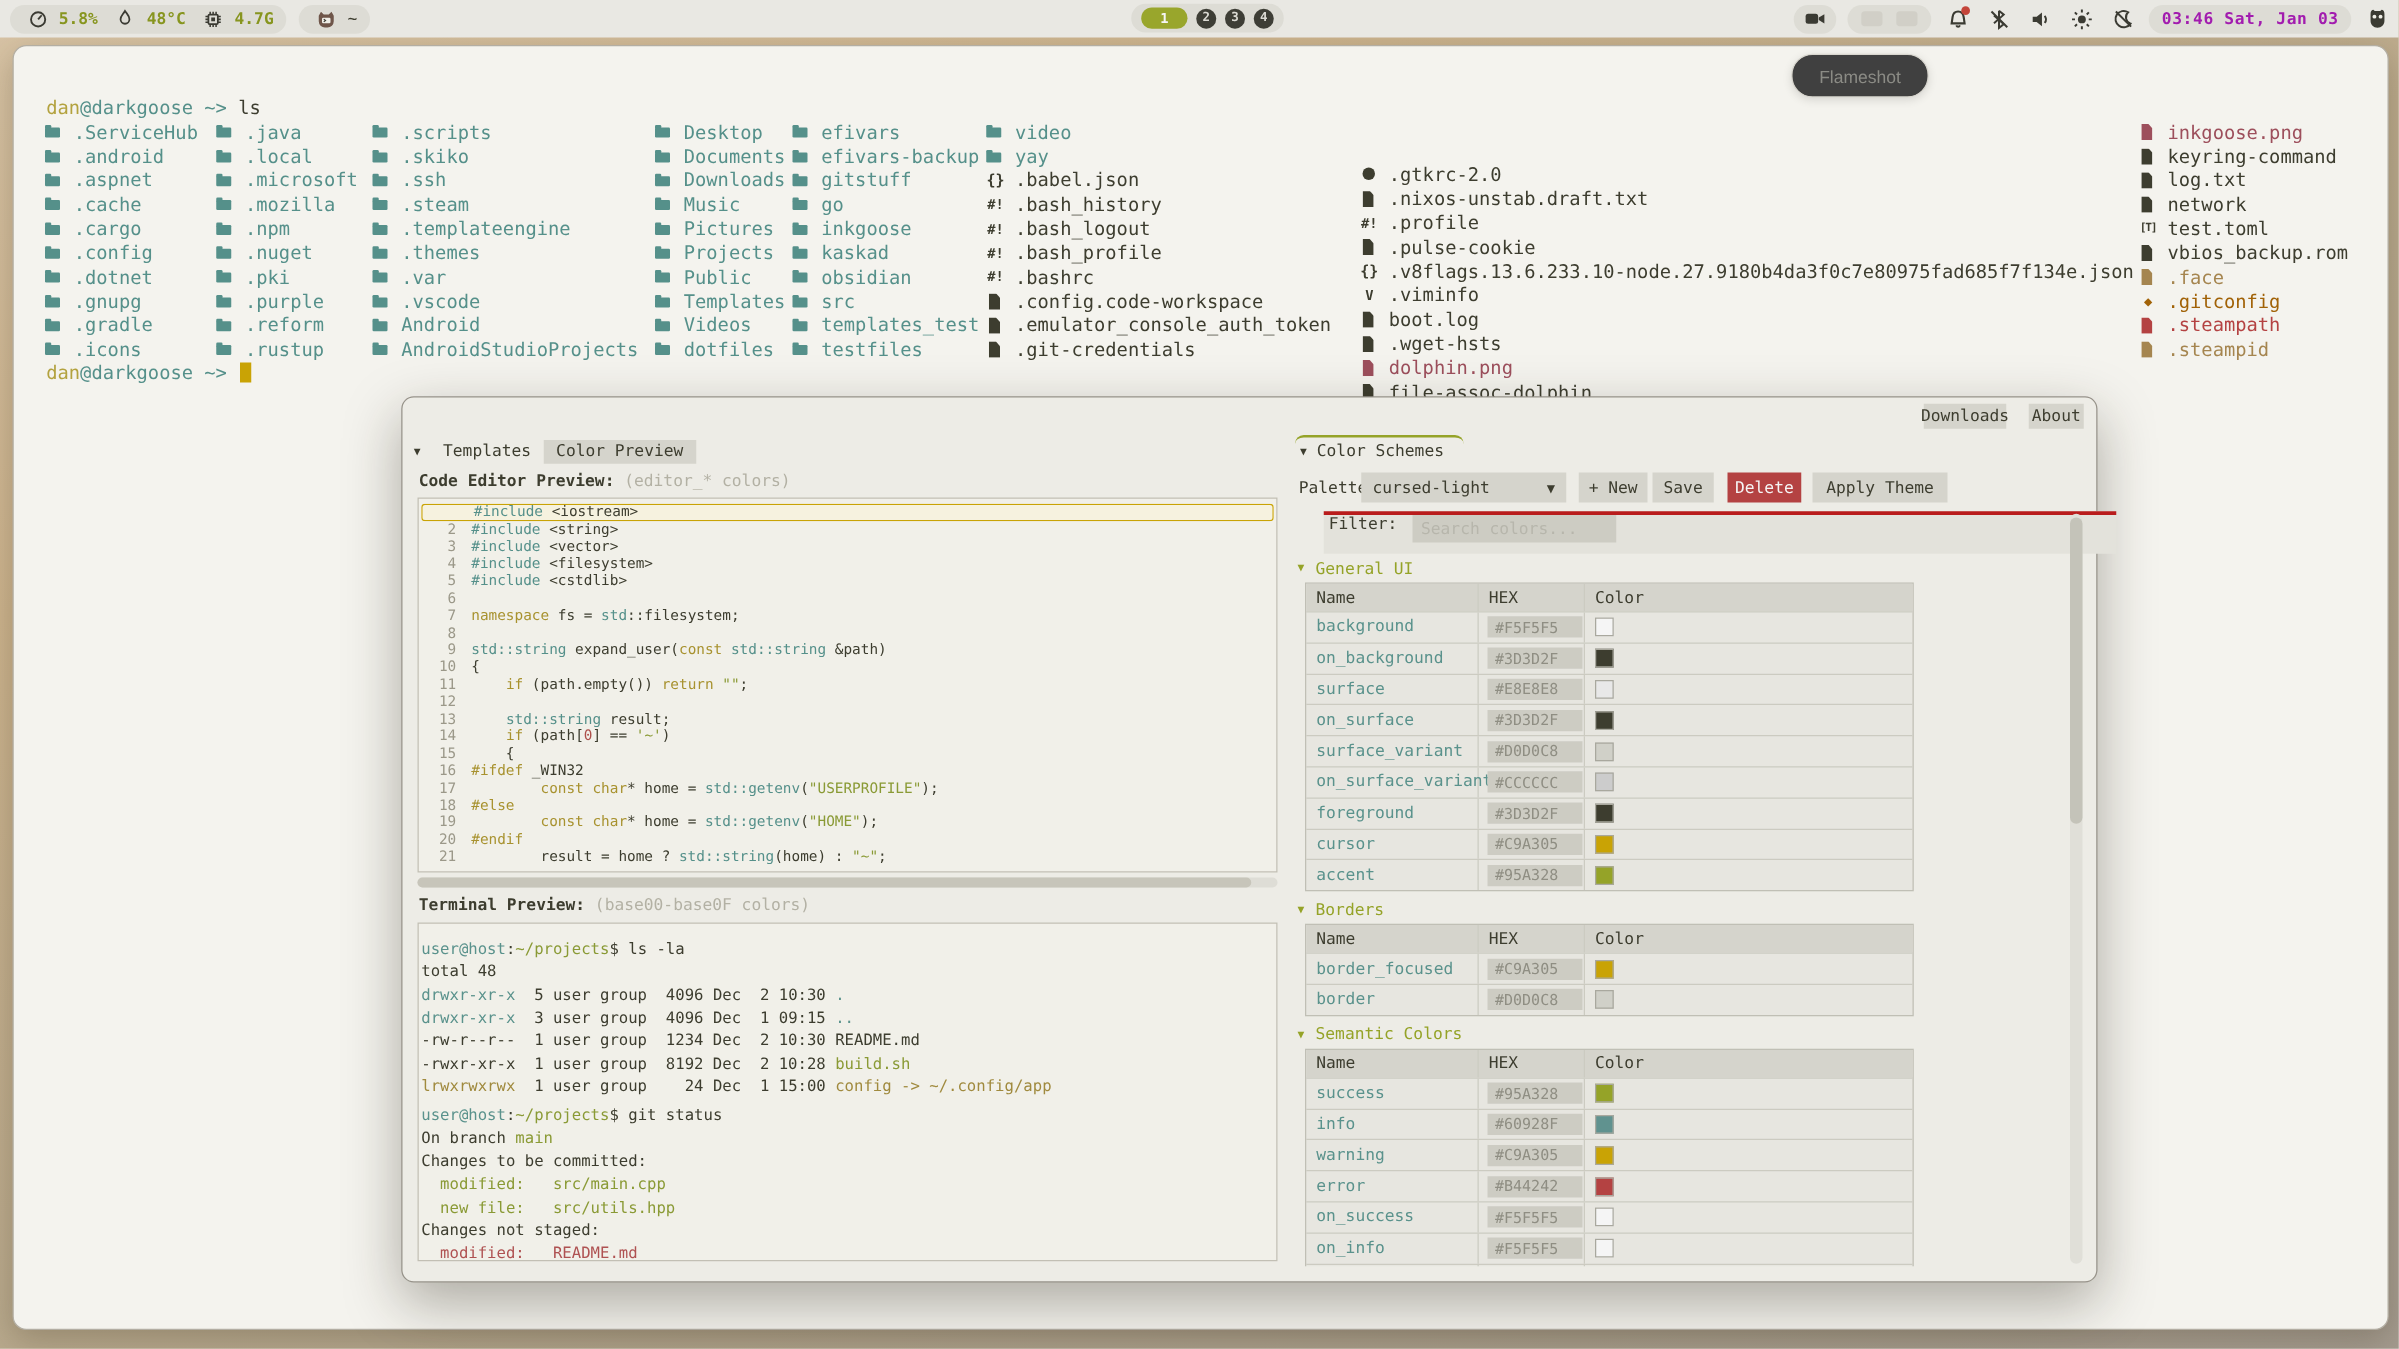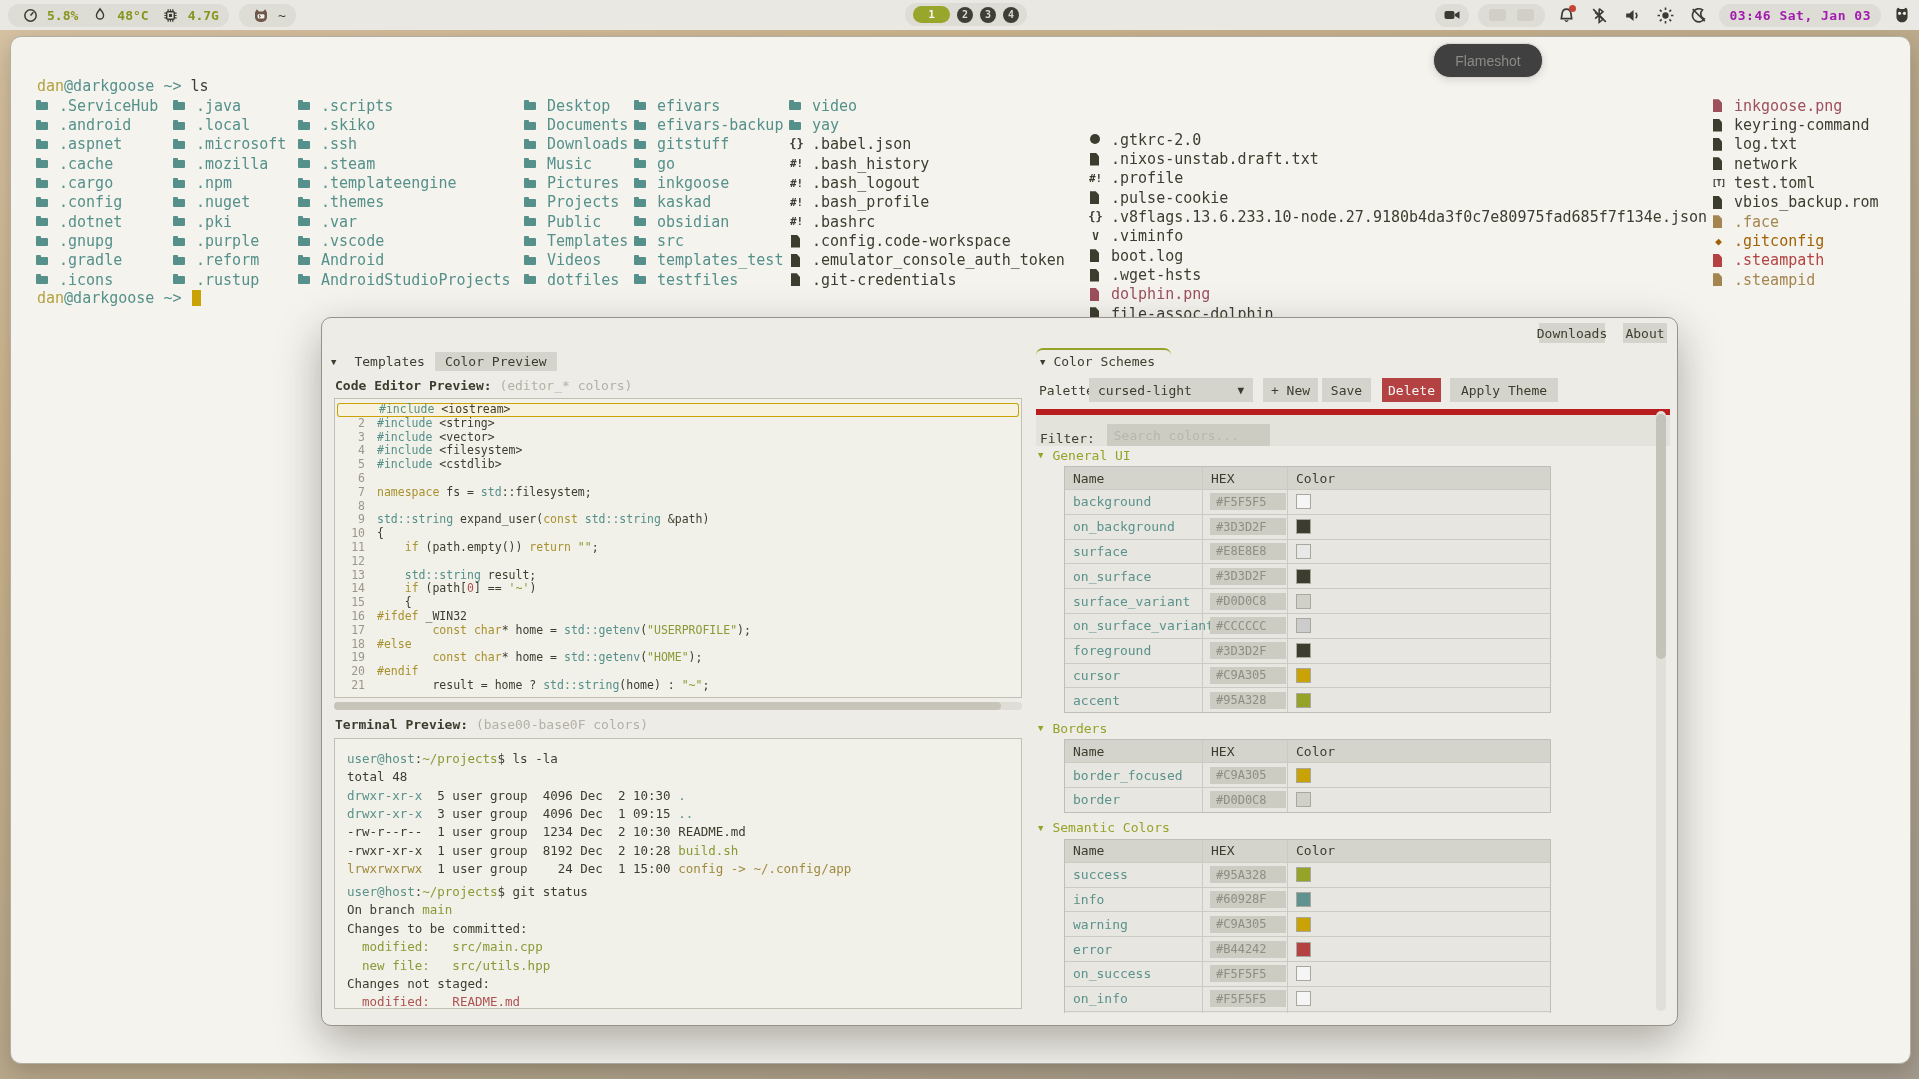--- a/index.html
+++ b/index.html
@@ -56,41 +56,41 @@
   .lbl{position:absolute;font-weight:bold;font-size:13px;white-space:pre}
   .hint{color:#b3b1a4;font-weight:normal}
   .code-box{position:absolute;left:12px;top:80px;width:688px;height:300px;background:#F1F0E9;border:1px solid #c2bfb4;box-sizing:border-box;padding-top:4px;overflow:hidden}
   .cl{display:flex;height:13.8px;align-items:center;font-size:11.5px;line-height:13.8px;white-space:pre}
   .cl.hl{background:#F6F2DF;box-shadow:inset 0 0 0 1px #C9A305;border-radius:3px;margin:0 2px}
   .ln{width:30px;text-align:right;color:#9b9889;flex:none;padding-right:12px}
   .ct{white-space:pre}
   .s-f{color:#3D3D2F}.s-t{color:#55908A}.s-k{color:#A8922F}.s-s{color:#8A9A35}.s-n{color:#AD4F4A}
   .code-sb{position:absolute;left:12px;top:384px;width:688px;height:8px;background:#DEDDD6;border-radius:4px}
   .code-sb .thumb{width:97%;height:8px;background:#C7C5BA;border-radius:4px}
-  .term-box{position:absolute;left:12px;top:420px;width:688px;height:271px;background:#F1F0E9;border:1px solid #c2bfb4;box-sizing:border-box;padding:10px 0 0 12px;overflow:hidden}
+  .term-box{position:absolute;left:12px;top:420px;width:688px;height:271px;background:#F1F0E9;border:1px solid #c2bfb4;box-sizing:border-box;padding:10px 0 0 2px;overflow:hidden}
   .tl{height:18.45px;font-size:12.5px;display:flex;align-items:center;white-space:pre}
   .tl.gap{margin-top:4px}
   .t-f{color:#3D3D2F}.t-t{color:#5A928C}.t-o{color:#8A9A35}.t-y{color:#A08A3E}.t-r{color:#AF5252}
   
   .cs-tab{position:absolute;left:714px;top:30px;display:flex;align-items:center;padding:4px 16px 3px 4px;border-top:2px solid #95A328;border-top-left-radius:7px;border-top-right-radius:7px}
   .p-label{position:absolute;left:717px;top:65px}
   .p-dd{position:absolute;left:767px;top:60px;width:164px;height:24px;background:#D5D4CC;display:flex;align-items:center;justify-content:space-between;padding:0 9px;box-sizing:border-box}
   .dd-arrow{font-size:11px;color:#3D3D2F}
   .btn{position:absolute;top:60px;height:24px;background:#D5D4CC;display:flex;align-items:center;justify-content:center;color:#3D3D2F}
   .btn.new{left:941px;width:55px}
   .btn.save{left:1000px;width:49px}
   .btn.del{left:1060px;width:59px;background:#B44242;color:#F5F5F5}
   .btn.apply{left:1128px;width:108px}
-  .filter-strip{position:absolute;left:714px;top:91px;width:634px;height:31px;background:#E3E2DB;border-top:6px solid #b91c1c;display:flex;align-items:flex-end}
+  .filter-strip{position:absolute;left:737px;top:91px;width:634px;height:31px;background:#E3E2DB;border-top:3px solid #b91c1c;display:flex;align-items:flex-start}
   .filter-strip .flabel{margin-left:4px}
   .finput{margin-left:12px;width:163px;height:22px;background:#CDCCC3;display:flex;align-items:center;padding-left:7px;box-sizing:border-box;color:#b7b6ac}
   .rp-scroll{position:absolute;left:714px;top:122px;width:625px;height:573px;overflow:hidden}
   .sec-title{display:flex;align-items:center;height:22px;margin:4px 0 0 2px;color:#95A328;font-size:13px}
   .sec-title .arrow{color:#95A328;margin-right:9px}
-  .ctable{margin-left:28px;width:487px;border:1px solid #c0bfb5;background:#E7E6E0;box-sizing:border-box}
+  .ctable{margin-left:8px;width:487px;border:1px solid #c0bfb5;background:#E7E6E0;box-sizing:border-box}
   .crow{display:flex;height:23.8px;align-items:center;border-top:1px solid #cccbc1}
   .crow.head{background:#D5D4CC;height:22px;border-top:none}
   .cell-name{width:138px;padding-left:8px;box-sizing:border-box;border-right:1px solid #cccbc1;align-self:stretch;display:flex;align-items:center}
   .cell-hex{width:85px;box-sizing:border-box;border-right:1px solid #cccbc1;align-self:stretch;display:flex;align-items:center}
   .cell-color{flex:1;display:flex;align-items:center;padding-left:8px}
   .crow .cell-name span{color:#5A928C}
   .crow.head span{color:#3D3D2F}
   .crow.head .cell-hex,.crow.head .cell-color{padding-left:8px}
   .hexbox{margin-left:7px;width:70px;height:17px;background:#CDCCC3;color:#8f8e83;font-size:12px;display:flex;align-items:center;padding-left:6px}
   .swatch{width:15px;height:15px;border:1px solid #a9a89e;box-sizing:border-box}

